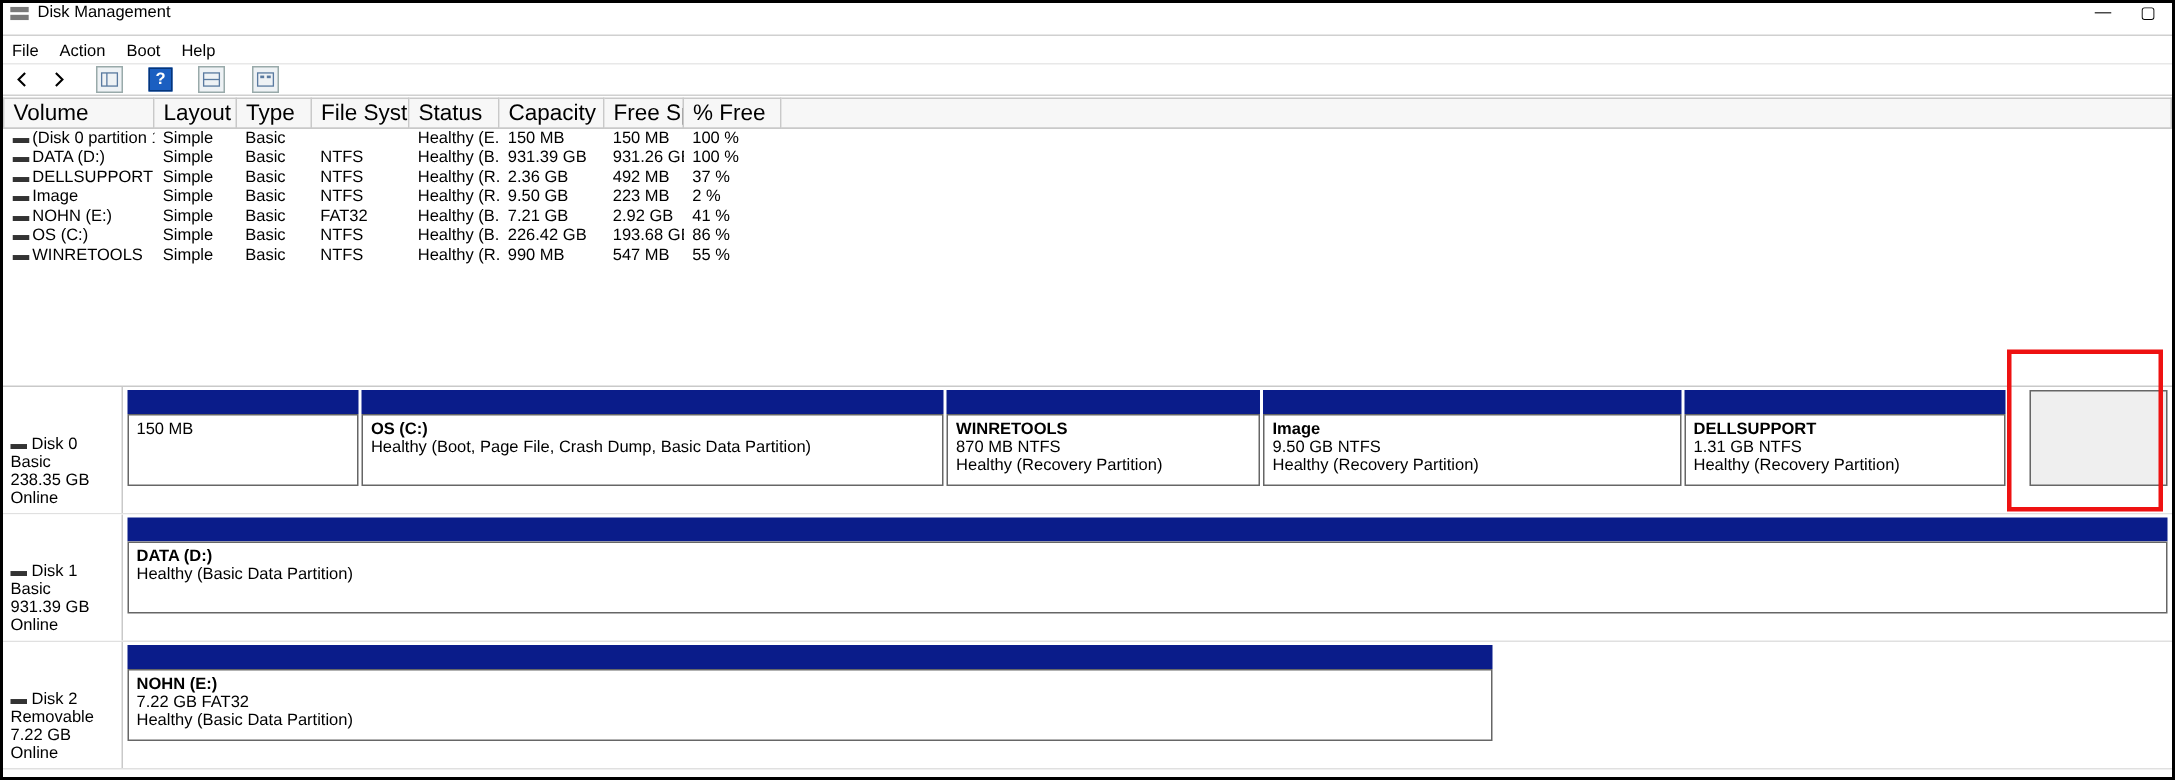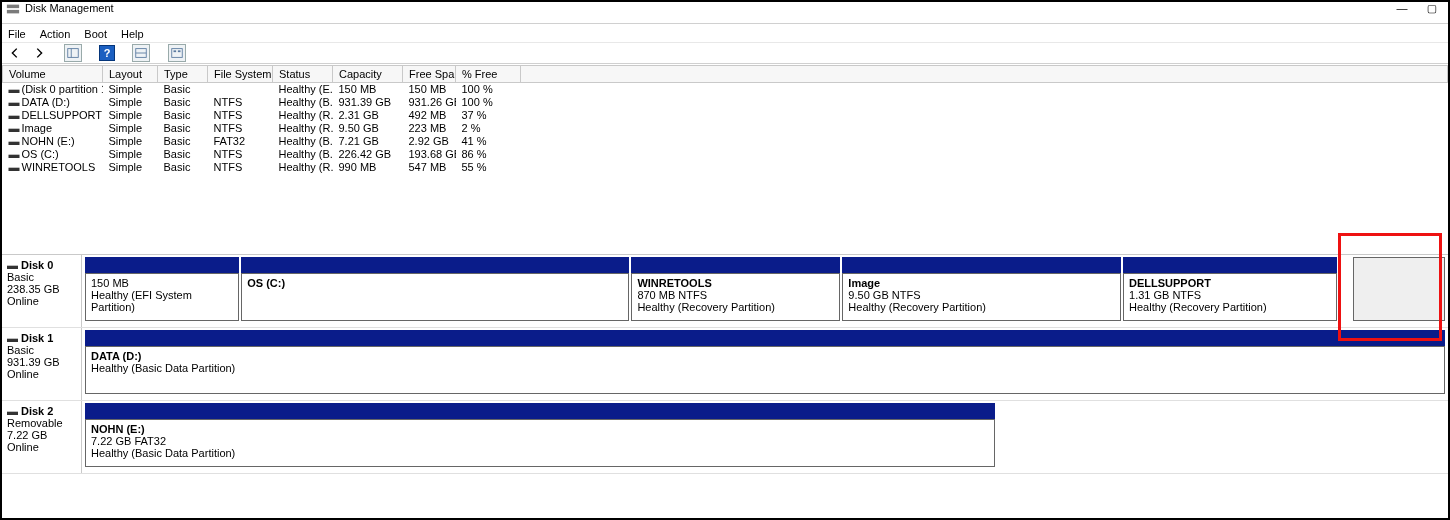--- a/index.html
+++ b/index.html
@@ -63,21 +63,21 @@
     border-top: 1px solid #fff;
   }
   table.vol {
     border-collapse: collapse;
     width: 100%;
     table-layout: fixed;
   }
   table.vol th {
     text-align: left;
     font-weight: normal;
-    font-size: 11px;
+    font-size: 15px;
     padding: 1px 6px;
     background: #f7f7f7;
     border: 1px solid #c9c9c9;
     height: 17px;
     white-space: nowrap;
     overflow: hidden;
   }
   table.vol td {
     padding: 0 6px;
     height: 13px;
@@ -104,21 +104,21 @@
     background: #fff;
   }
   .disk-head {
     width: 80px;
     flex: 0 0 80px;
     padding: 4px 5px;
     border-right: 1px solid #c9c9c9;
     background: #fff;
     line-height: 12px;
   }
-  .disk-head .dname { font-weight: bold; }
+  .disk-head .dname { font-weight: normal; margin-top: 28px; }
   .disk-head .dico { display:inline-block; margin-right:3px; color:#333;}
   .disk-body {
     flex: 1;
     display: flex;
     flex-direction: column;
     padding: 2px 3px 6px 3px;
   }
   .stripe {
     height: 16px;
     background: #0a1c8a; 
@@ -262,21 +262,21 @@
           <td>931.26 GB</td>
           <td>100 %</td>
           <td></td>
         </tr>
         <tr>
           <td><span class="drv-ico">▬</span>DELLSUPPORT</td>
           <td>Simple</td>
           <td>Basic</td>
           <td>NTFS</td>
           <td>Healthy (R...</td>
-          <td>2.31 GB</td>
+          <td>2.36 GB</td>
           <td>492 MB</td>
           <td>37 %</td>
           <td></td>
         </tr>
         <tr>
           <td><span class="drv-ico">▬</span>Image</td>
           <td>Simple</td>
           <td>Basic</td>
           <td>NTFS</td>
           <td>Healthy (R...</td>
@@ -330,27 +330,27 @@
         <div>Basic</div>
         <div>238.35 GB</div>
         <div>Online</div>
       </div>
       <div class="disk-body">
         <div class="strip-outer" style="width: 100%;">
           <div class="seg" style="flex: 155 1 0px;">
             <div class="stripe"></div>
             <div class="part">
               <div>150 MB</div>
-              <div>Healthy (EFI System Partition)</div>
             </div>
           </div>
           <div class="seg" style="flex: 390 1 0px;">
             <div class="stripe"></div>
             <div class="part">
               <div class="pname">OS  (C:)</div>
+              <div>Healthy (Boot, Page File, Crash Dump, Basic Data Partition)</div>
             </div>
           </div>
           <div class="seg" style="flex: 210 1 0px;">
             <div class="stripe"></div>
             <div class="part">
               <div class="pname">WINRETOOLS</div>
               <div>870 MB NTFS</div>
               <div>Healthy (Recovery Partition)</div>
             </div>
           </div>

